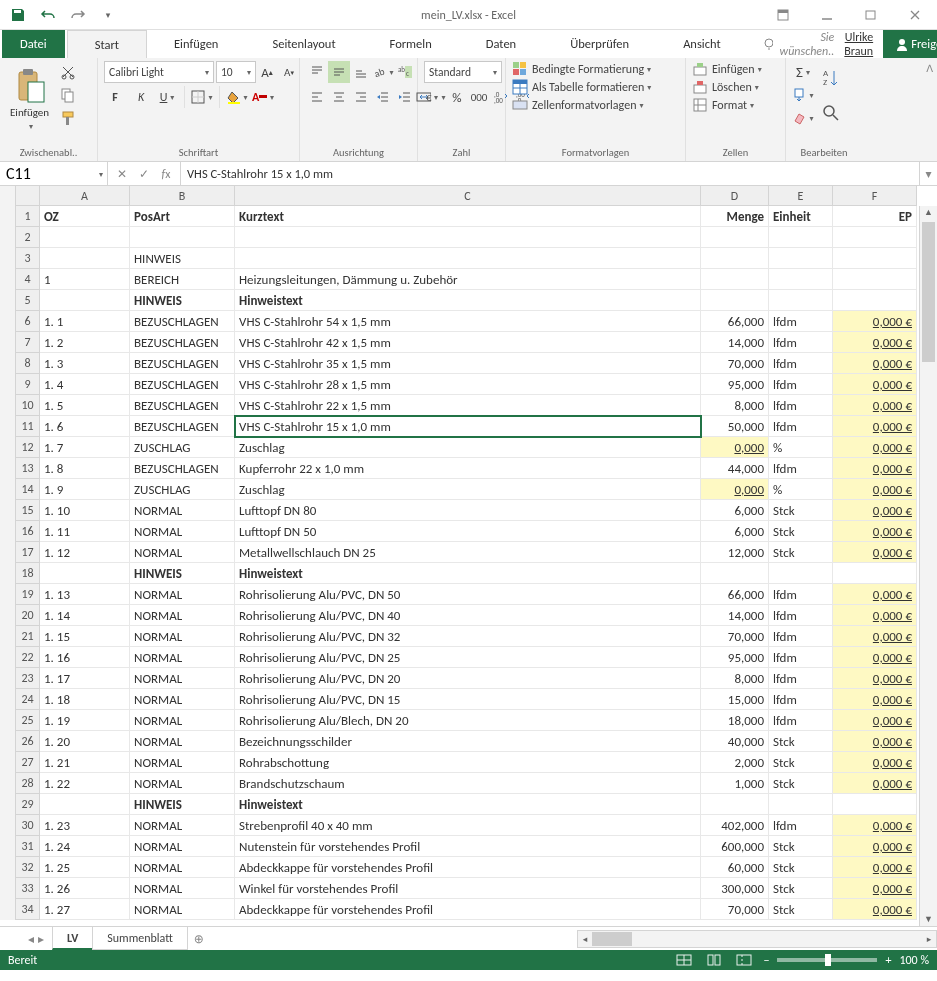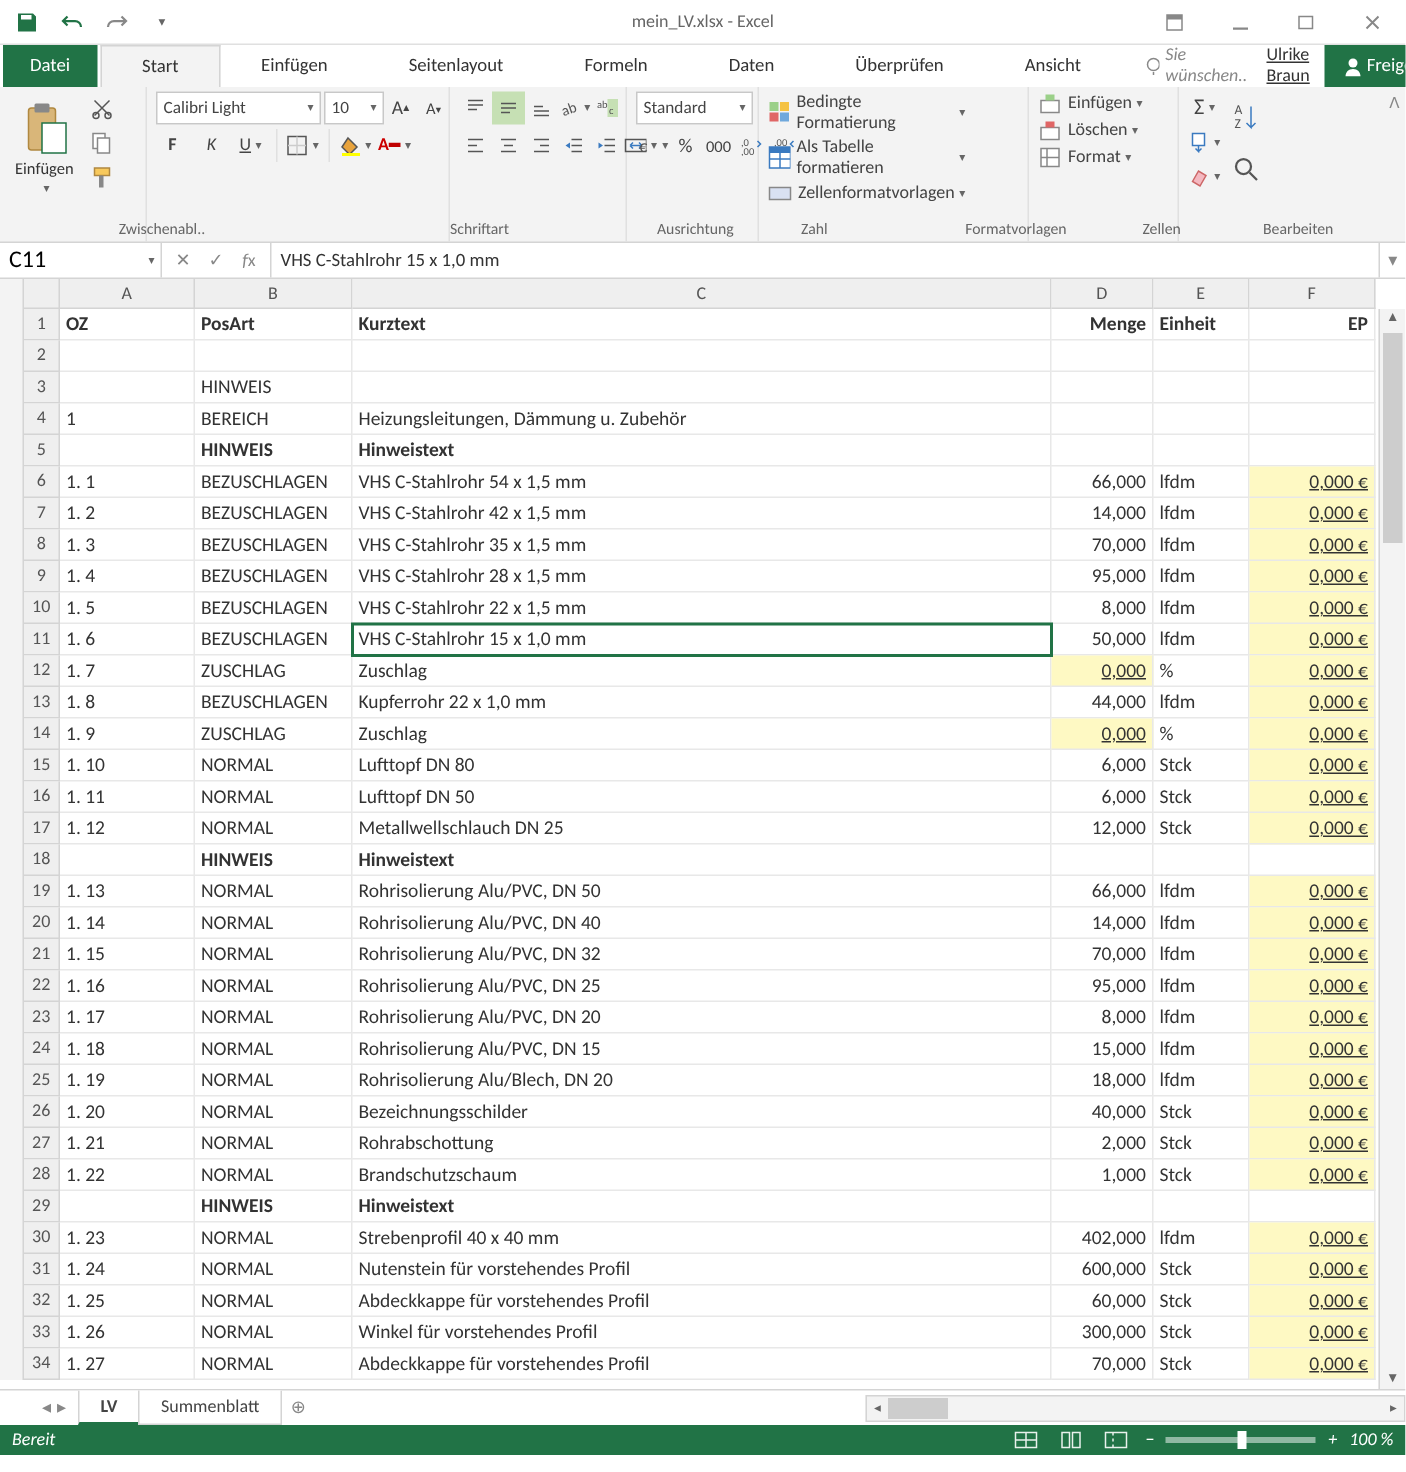--- a/index.html
+++ b/index.html
@@ -7,31 +7,31 @@
 
 
 .titlebar { height: 30px; background: #fff; display: flex; align-items: center; border-bottom: 1px solid #e0e0e0; position: relative; }
 .qat { display: flex; align-items: center; gap: 2px; padding: 0 4px; }
 .qat-btn { width: 28px; height: 26px; display: flex; align-items: center; justify-content: center; color: #217346; }
 .title-text { position: absolute; left: 50%; transform: translateX(-50%); font-size: 12px; color: #666; }
 .win-controls { margin-left: auto; display: flex; }
 .win-btn { width: 44px; height: 30px; display: flex; align-items: center; justify-content: center; color: #777; }
 
 
-.ribbon-tabs { height: 28px; background: #fff; display: flex; align-items: flex-end; padding-left: 2px; }
+.ribbon-tabs { height: 28px; background: #fff; display: flex; align-items: flex-end; padding-left: 2px; text-align: right; }
 .rt-tab { padding: 0 27px; height: 28px; line-height: 28px; font-size: 12.5px; color: #333; cursor: pointer; }
 .rt-tab.active { background: #f3f3f3; border: 1px solid #d4d4d4; border-bottom: none; }
 .rt-file { background: #217346; color: #fff; padding: 0 18px; height: 28px; line-height: 28px; margin-right: 2px; font-size: 12.5px; }
 .tell-me { margin-left: 14px; color: #888; font-style: italic; font-size: 12px; display:flex; align-items:center; gap:4px;}
 .user-name { margin-left: auto; padding: 0 10px; color: #333; font-size: 12px; text-decoration: underline;}
 .share-btn { background: #217346; color: #fff; padding: 0 12px; height: 28px; line-height: 28px; font-size: 12.5px; display:flex; align-items:center; gap:2px;}
 
 
 .ribbon { height: 104px; background: #f3f3f3; border-bottom: 1px solid #d4d4d4; display: flex; position: relative; }
-.rgroup { border-right: 1px solid #e0e0e0; padding: 3px 6px 2px 6px; display: flex; position:relative;}
+.rgroup { border-right: 1px solid #e0e0e0; padding: 3px 6px 2px 6px; display: flex; flex-direction: column; position:relative;}
 .rgroup-label { font-size: 10.5px; color: #666; text-align: center; padding-top: 2px; margin-top:auto; position:relative;}
 .rgroup-body { flex: 1; display: flex; align-items:flex-start;}
 .big-btn { display: flex; flex-direction: column; align-items: center; justify-content:center; padding: 2px 4px; gap:2px; height:76px; position:relative;}
 .big-btn .lab { font-size: 11px; color:#333;}
 .small-btn { width: 22px; height: 22px; display: flex; align-items: center; justify-content: center; }
 .row { display: flex; align-items: center; gap: 0px; }
 .col { display:flex; flex-direction:column; gap:1px;}
 .combo { height: 22px; border: 1px solid #c8c8c8; background: #fff; display: flex; align-items: center; padding: 0 4px; font-size: 11.5px; justify-content: space-between;}
 .drop-arrow { font-size: 8px; color: #666; margin-left:3px;}
 .sep-v { width: 1px; background: #e0e0e0; align-self:stretch; margin:0 2px;}
@@ -61,21 +61,21 @@
 .sheet-tabs { height: 24px; background: #fff; border-top:1px solid #d4d4d4; display: flex; align-items: center; padding-left: 20px; position:relative;}
 .st-nav { display:flex; gap:4px; color:#888; padding:0 8px;}
 .st-tab { padding: 0 14px; height: 23px; line-height: 23px; border: 1px solid #d4d4d4; border-top:none; background:#fff; font-size:12px; margin-right:-1px;}
 .st-tab.active { border-bottom: 2px solid #217346; background:#fff; font-weight:bold;}
 .st-add { width:24px; text-align:center; color:#888;}
 .hscroll { margin-left:auto; flex:0 0 360px; height:18px; background:#f3f3f3; border:1px solid #d4d4d4; position:relative; display:flex; align-items:center;}
 .hscroll .thumb{ position:absolute; left:14px; width:40px; height:14px; background:#cdcdcd; top:1px;}
 .hscroll .arr{ width:14px; text-align:center; color:#666; font-size:9px;}
 
 
-.statusbar { height: 20px; background: #217346; color: #fff; display: flex; align-items: center; padding: 0 8px; font-size: 12px; gap:10px;font-style:italic;}
+.statusbar { height: 20px; background: #217346; color: #fff; display: flex; align-items: center; padding: 0 8px; font-size: 12px; gap:10px;}
 .statusbar .right { margin-left: auto; display: flex; align-items: center; gap: 8px; }
 .view-btn { width:22px; height:18px; display:flex; align-items:center; justify-content:center; color:#fff; opacity:.9;}
 .zoom-slider { width:100px; height:4px; background:rgba(255,255,255,.5); position:relative;}
 .zoom-slider .knob{position:absolute; left:48px; top:-4px; width:6px; height:12px; background:#fff;}
 
 svg { display:block; }
 </style>
 </head>
 <body>
 

